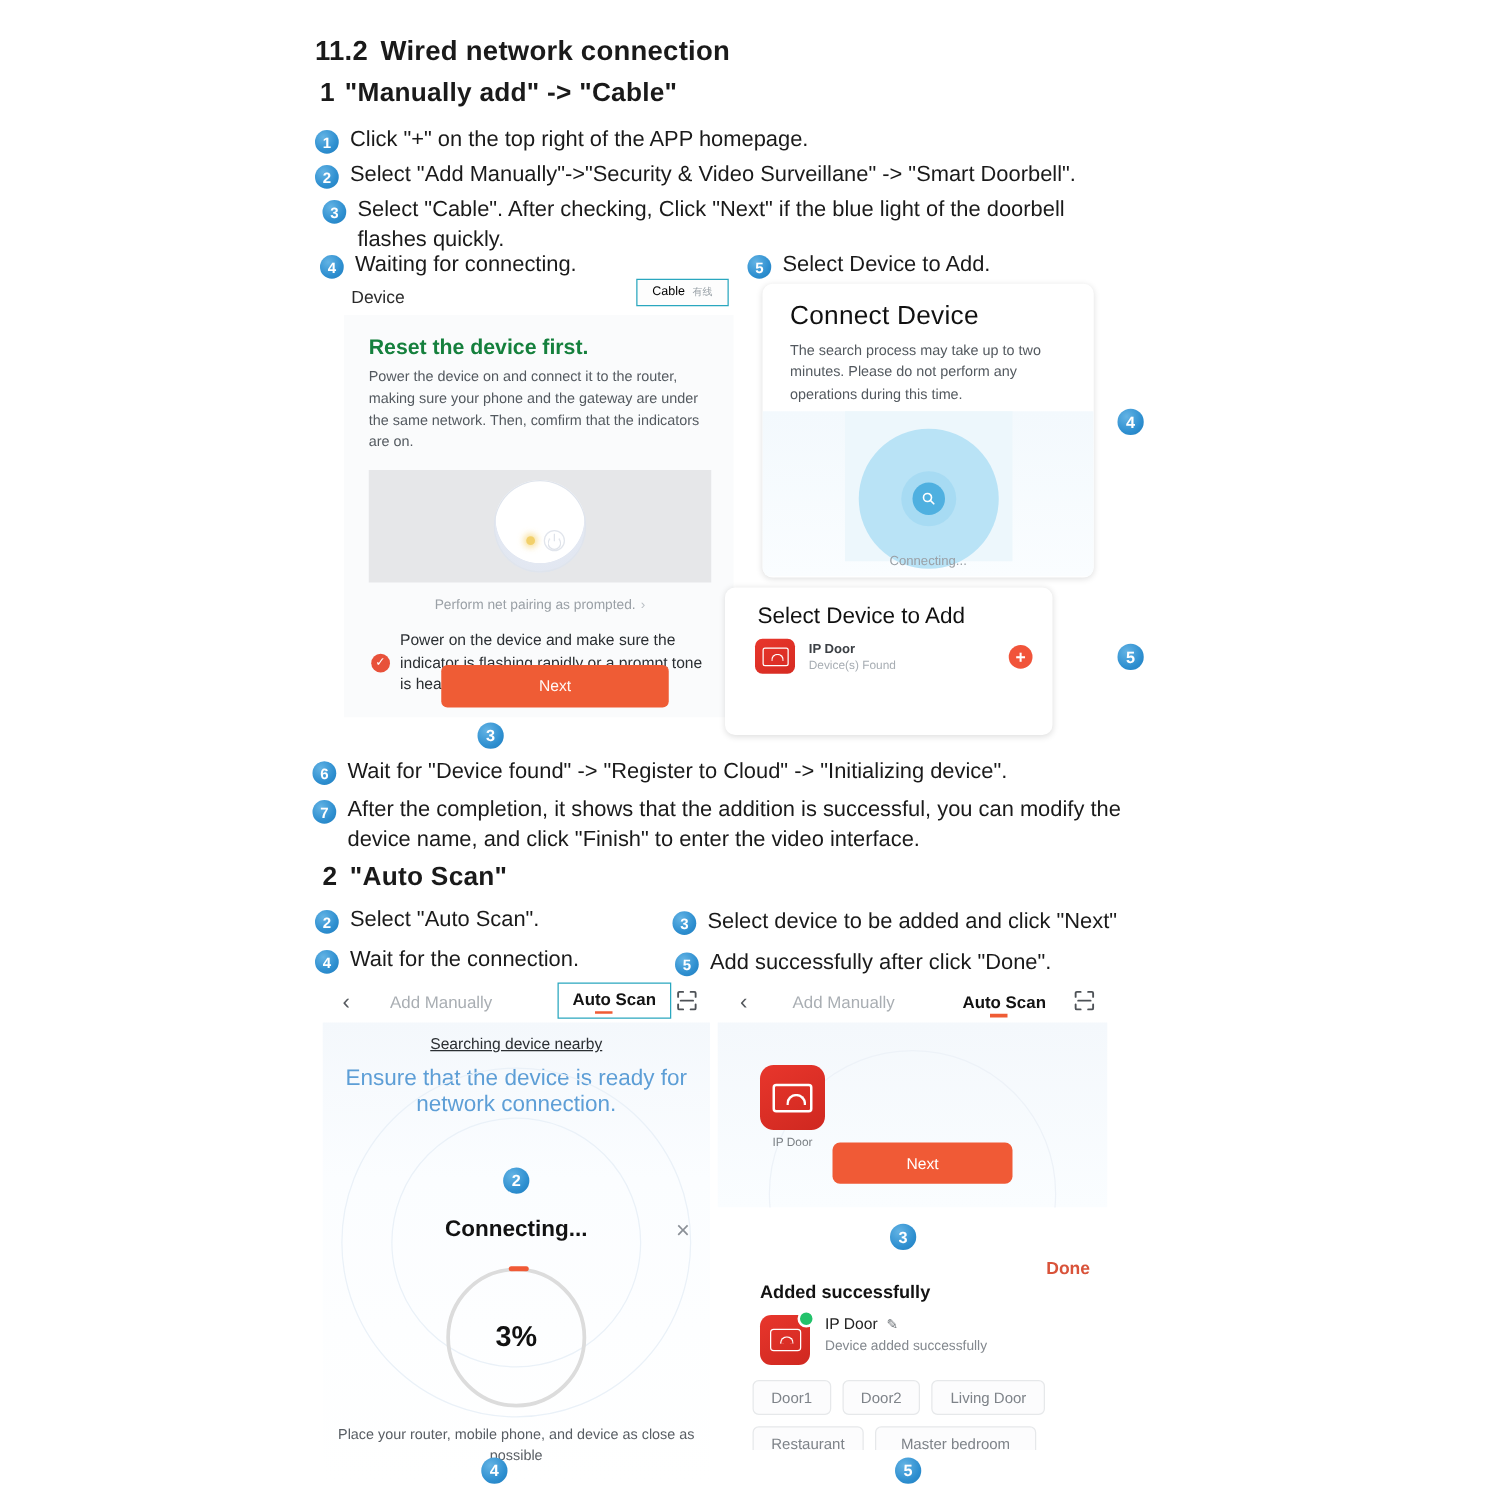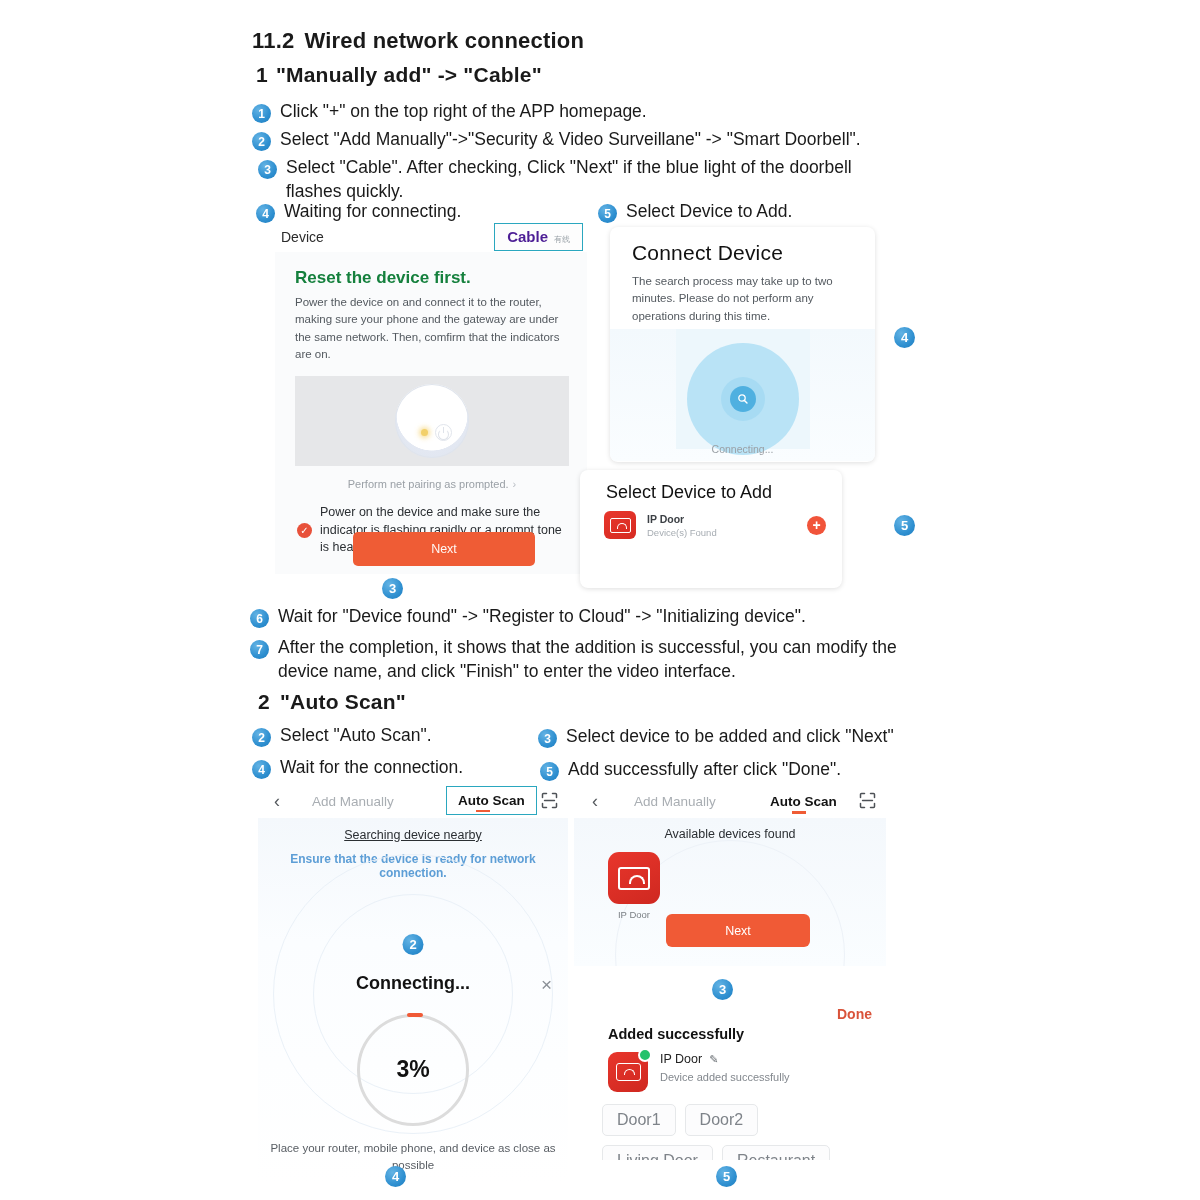--- a/index.html
+++ b/index.html
@@ -62,21 +62,21 @@
   .navbarA {
     height: 30px; background: #fff; position: relative;
     display: flex; align-items: center;
   }
   .navbarA .cancel { font-size: 14px; color: #2b2b2b; margin-left: 6px; }
   .cable-box {
     position: absolute; right: 4px; top: 1px;
     border: 1.8px solid #2aa7bf; background: #fdfdfd;
     padding: 4px 12px 5px 12px; display: flex; align-items: baseline; gap: 6px;
   }
-  .cable-box .cable { font-size: 15px; font-weight: 700; color: #4c1d95; }
+  .cable-box .cable { font-size: 10px; font-weight: 400; color: #000000; }
   .cable-box .cn { font-size: 8px; color: #9aa2a8; text-align: right; }
   .bodyA { background: #fafbfc; padding: 16px 18px 0 20px; height: 322px; position: relative; }
   .titleA { font-size: 17px; font-weight: 700; color: #15803d; margin-bottom: 6px; }
   .descA { font-size: 11.5px; line-height: 1.52; color: #53595f; }
   .imgboxA {
     margin-top: 12px; height: 90px; background: #e6e7e9;
     display: flex; align-items: center; justify-content: center;
   }
   .dev-circle {
     width: 74px; height: 74px; border-radius: 50%;
@@ -149,21 +149,21 @@
   .navD .tab-am { font-size: 13.5px; color:#a9aeb3; margin-left: 32px; }
   .tab-as-box {
     position:absolute; left: 188px; top: 2px; border: 1.6px solid #2aa7bf;
     padding: 4px 11px 5px; background:#fff;
   }
   .tab-as { font-size: 13.5px; font-weight:700; color:#131313; position: relative; }
   .tab-as:after { content:""; position:absolute; left:18px; bottom:-4px; width:14px; height:2.5px; background:#ef5c35; }
   .scan-ic { position:absolute; right: 10px; top: 8px; width:17px; height:17px; }
   .bodyD { position:relative; height: 366px; background: linear-gradient(180deg,#f4f8fc 0%, #fbfdff 34%, #ffffff 100%); }
   .searching { text-align:center; font-size: 12.5px; color:#2b2f33; padding-top: 10px; text-decoration: underline; }
-  .ensure { text-align:center; font-size: 12px; color:#5d9ed6; padding-top: 10px; font-weight: bold; }
+  .ensure { text-align:center; font-size: 18px; color:#5d9ed6; padding-top: 10px; }
   .wave {
     position:absolute; left:50%; transform:translateX(-50%); border-radius:50%;
     border: 1.5px solid #eaf1f8;
   }
   .wave.w1 { width: 200px; height:200px; top: 76px; }
   .wave.w2 { width: 280px; height:280px; top: 36px; }
   .badgeD2 { position:absolute; left: 50%; transform:translateX(-50%); top: 116px; }
 
   .connecting-hd { position:absolute; left:0; right:0; top:155px; text-align:center;
      font-size: 18px; font-weight:700; color:#121212; }
@@ -212,21 +212,21 @@
   .devF-ic .scr { width: 25px; height: 18px; border: 1.8px solid #fff; border-radius: 3px; position:relative; }
   .devF-ic .scr:after { content:""; position:absolute; left:7px; top:5px; width:9px; height:5px;
      border:1.8px solid #fff; border-bottom:none; border-radius:9px 9px 0 0; }
   .okdot { position:absolute; right:-4px; top:-4px; width:14px; height:14px; border-radius:50%;
     background:#23c26b; border:2px solid #fff; }
   .devF-meta .nm { font-size: 12.5px; color:#222; display:flex; align-items:center; gap:7px; }
   .pencil { font-size: 11px; color:#6d7277; }
   .devF-meta .sb { font-size: 11px; color:#83888e; margin-top: 5px; }
   .chips { padding: 12px 0 0 28px; display:flex; flex-wrap: wrap; gap: 9px; width: 290px; }
   .chip { border: 1px solid #e6e8ea; border-radius: 5px; background:#fcfcfd;
-    font-size: 16px; color:#7e8389; padding: 6px 14px; }
+    font-size: 12px; color:#7e8389; padding: 6px 14px; }
   .chip.w2 { padding: 6px 20px; }
 </style>
 </head>
 <body>
 
 <div class="page">
 
   <div class="h-sec">
     <span class="num">11.2</span><span>Wired network connection</span>
   </div>
@@ -407,21 +407,20 @@
       <span class="tab-as2">Auto Scan</span>
       <span class="scan-ic">
         <svg width="17" height="17" viewBox="0 0 17 17" aria-hidden="true">
           <path d="M1.5 5.5V2.5a1 1 0 0 1 1-1h3M11.5 1.5h3a1 1 0 0 1 1 1v3M15.5 11.5v3a1 1 0 0 1-1 1h-3M5.5 15.5h-3a1 1 0 0 1-1-1v-3" fill="none" stroke="#4d5156" stroke-width="1.5" stroke-linecap="round"></path>
           <line x1="3.5" y1="8.5" x2="13.5" y2="8.5" stroke="#4d5156" stroke-width="1.4" stroke-linecap="round"></line>
         </svg>
       </span>
     </div>
     <div class="bodyE">
       <div class="waveE"></div>
-      <div class="availtxt">Available devices found</div>
       <div class="devE">
         <div class="devE-ic">
             <span class="scr"></span>
           </div>
         <div class="devE-lb">IP Door</div>
       </div>
       <div class="btn-next-e">Next</div>
     </div>
   </div>
   <div class="float-badge" style="left:712px; top:979px;">3</div>

